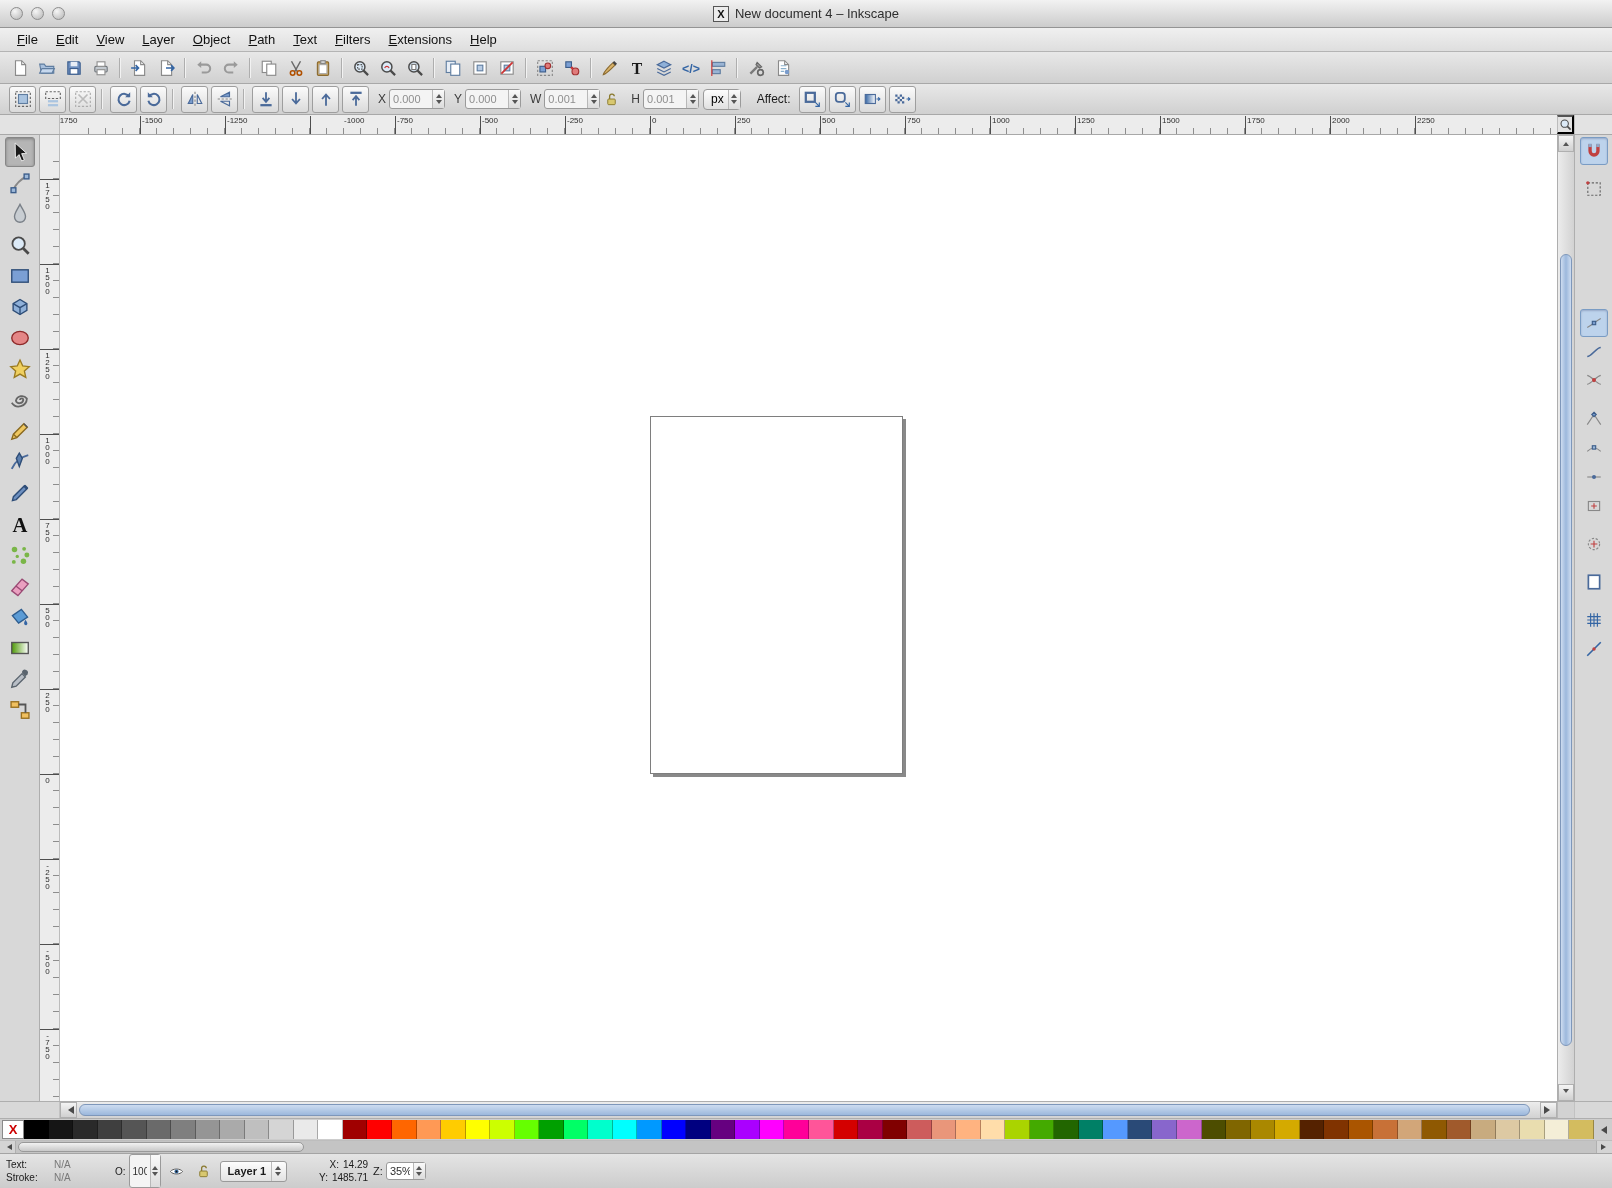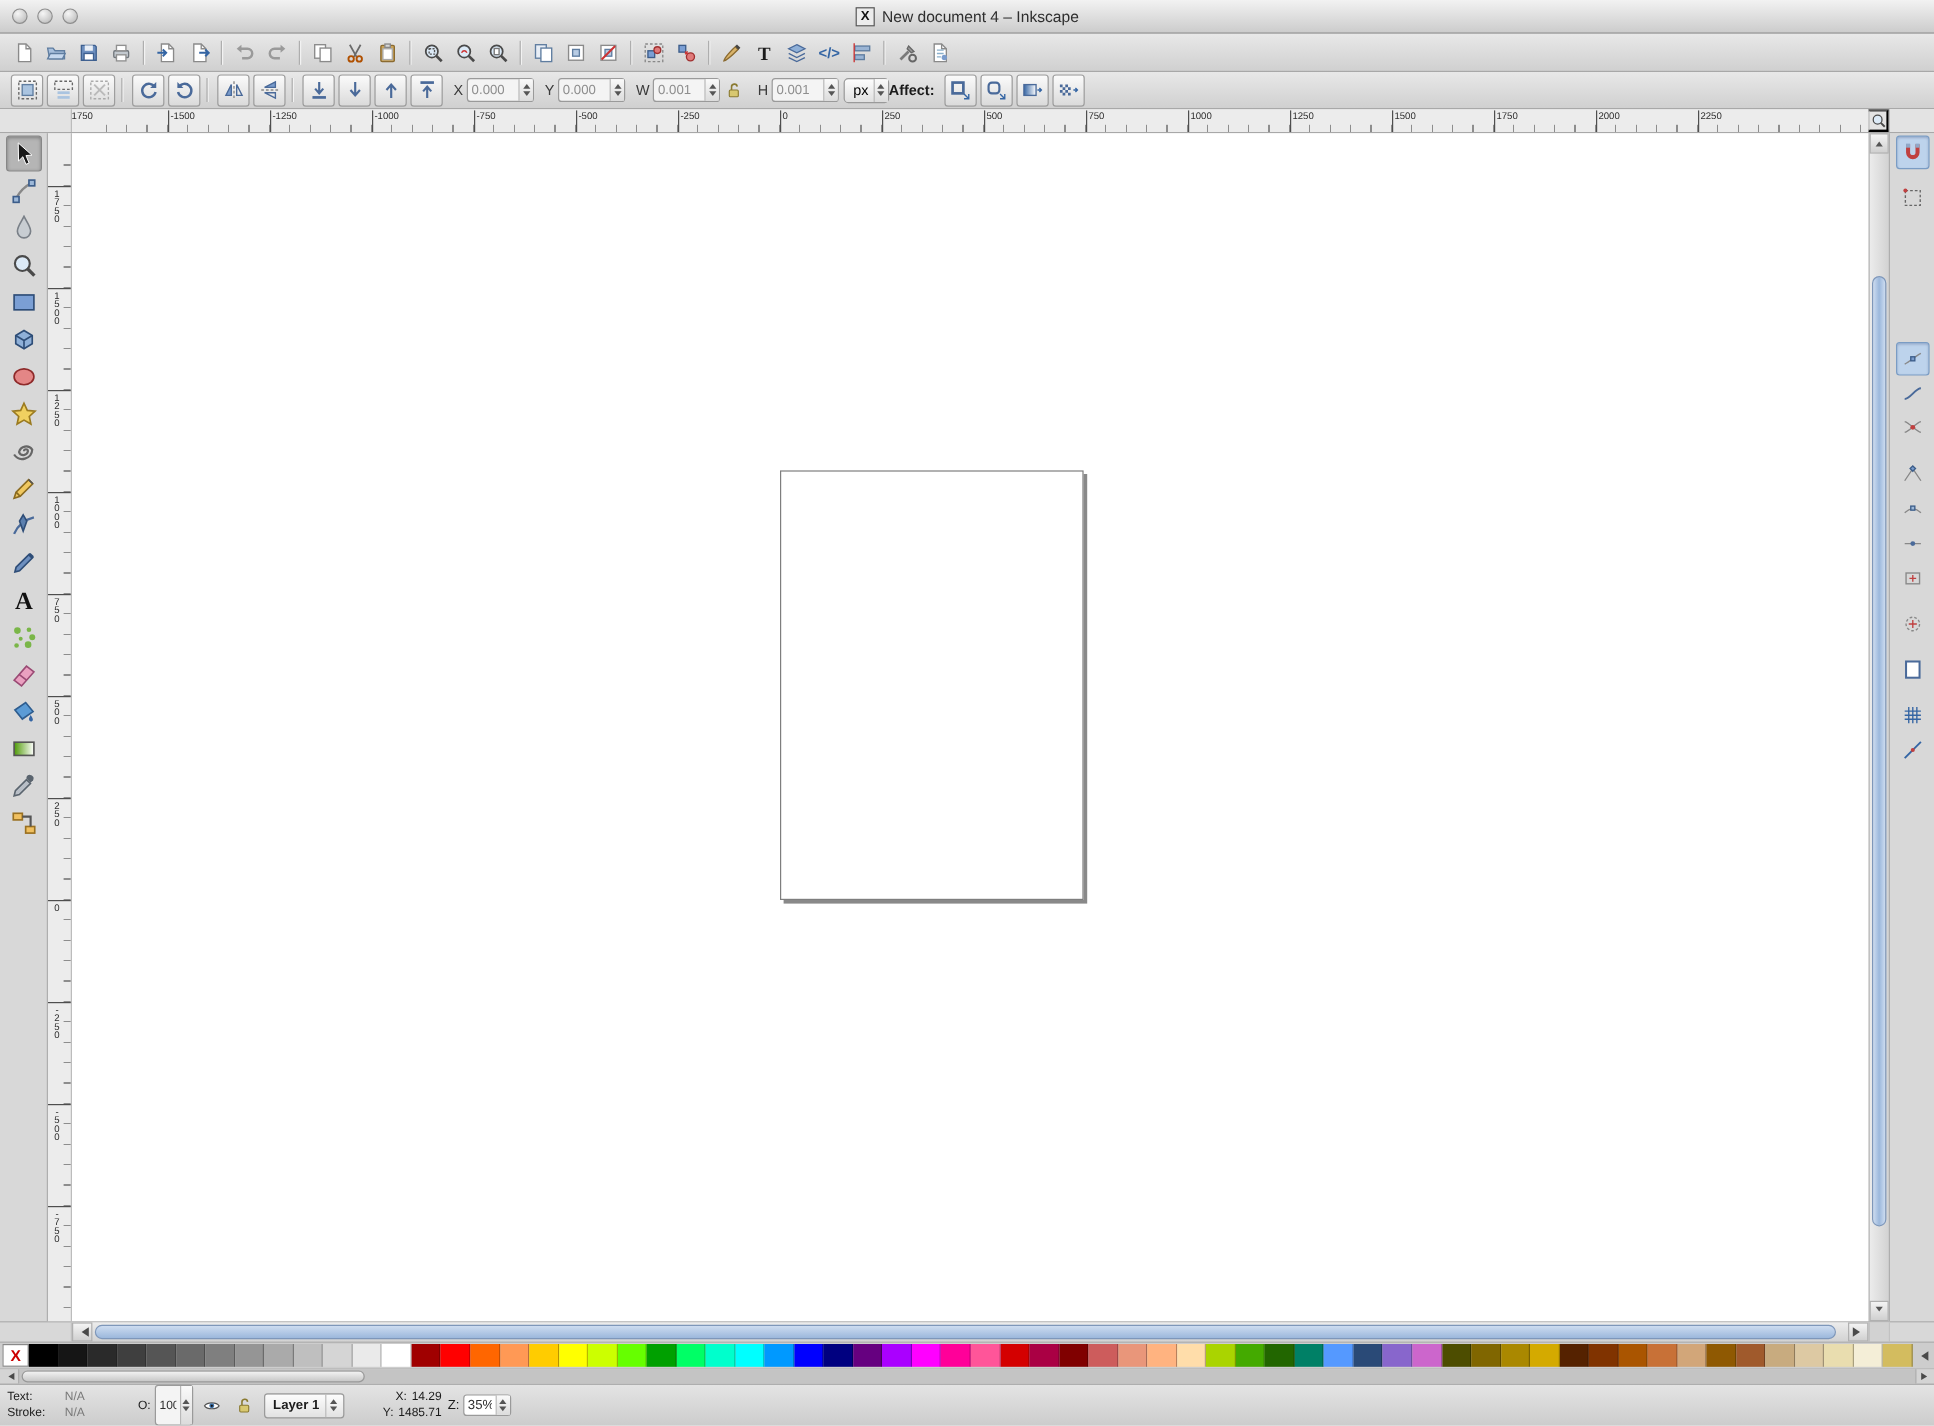--- a/index.html
+++ b/index.html
@@ -45,21 +45,21 @@
   .tri { width:0; height:0; border:3px solid transparent; display:block; }
   .tri.up { border-bottom:4px solid #555; margin-bottom:2px; }
   .tri.down { border-top:4px solid #555; }
   .tri.left { border:4px solid transparent; border-right:6px solid #4a4a4a; }
   .tri.right { border:4px solid transparent; border-left:6px solid #4a4a4a; }
   .mini-btn { width:22px; height:22px; border:1px solid transparent; background:transparent; border-radius:3px;
               display:flex; align-items:center; justify-content:center; padding:0; }
   .mini-btn svg { width:15px; height:15px; }
   .unit-combo { display:flex; align-items:center; gap:4px; background:linear-gradient(#fdfdfd,#e0e0e0);
                 border:1px solid #9a9a9a; border-radius:4px; height:21px; padding-left:7px; font-size:12px; margin-left:4px; }
-  .affect-label { margin-right:5px; font-size:12px; color:#1a1a1a;font-weight:bold; }
+  .affect-label { margin-left:16px; margin-right:5px; font-size:12px; color:#1a1a1a; }
   .toggle-row { display:flex; align-items:center; }
   .toggle-row .tb-btn { border:1px solid #9e9e9e; background:linear-gradient(#fbfbfb,#dadada); margin-left:3px; }
 
   
   .ruler-row { flex:0 0 20px; display:flex; background:#ececec; border-bottom:1px solid #a8a8a8; }
   .ruler-corner { flex:0 0 60px; background:#e3e3e3; border-right:1px solid #bcbcbc; }
   .h-ruler { flex:1; position:relative; overflow:hidden;
              background-image:repeating-linear-gradient(to right,transparent 0 16px,#8d8d8d 16px 17px);
              background-size:100% 6px; background-repeat:no-repeat; background-position:12px bottom; }
   .hr-label { position:absolute; top:1px; font-size:8px; color:#2e2e2e; white-space:nowrap; }
@@ -158,20 +158,32 @@
       <span class="tl"></span>
       <span class="tl"></span>
       <span class="tl"></span>
     </div>
     <div class="title-wrap">
       <span class="x11icon">X</span>
       <span>New document 4 – Inkscape</span>
     </div>
   </div>
 
+  <div class="menubar">
+      <div class="menu-item">File</div>
+      <div class="menu-item">Edit</div>
+      <div class="menu-item">View</div>
+      <div class="menu-item">Layer</div>
+      <div class="menu-item">Object</div>
+      <div class="menu-item">Path</div>
+      <div class="menu-item">Text</div>
+      <div class="menu-item">Filters</div>
+      <div class="menu-item">Extensions</div>
+      <div class="menu-item">Help</div>
+    </div>
 
   <div class="toolbar main">
       <button class="tb-btn">
         <span class="icon">
           <svg viewBox="0 0 16 16" xmlns="http://www.w3.org/2000/svg">
             <path d="M4 1.5h5.5L13 5v9.5H4z" fill="#fff" stroke="#8a8a8a"></path>
             <path d="M9.5 1.5V5H13" fill="none" stroke="#8a8a8a"></path>
           </svg>
         </span>
       </button>
@@ -584,21 +596,21 @@
         </button>
       </span>
   </div>
 
   <div class="ruler-row">
     <div class="ruler-corner"></div>
     <div class="h-ruler">
         <span class="hr-label" style="left: -3px;">-1750</span>
         <span class="hr-label" style="left: 82px;">-1500</span>
         <span class="hr-label" style="left: 167px;">-1250</span>
-        <span class="hr-label" style="left: 252px;">-1000</span>
+        <span class="hr-label" style="left: 252px; padding-left: 32px;">-1000</span>
         <span class="hr-label" style="left: 337px;">-750</span>
         <span class="hr-label" style="left: 422px;">-500</span>
         <span class="hr-label" style="left: 507px;">-250</span>
         <span class="hr-label" style="left: 592px;">0</span>
         <span class="hr-label" style="left: 677px;">250</span>
         <span class="hr-label" style="left: 762px;">500</span>
         <span class="hr-label" style="left: 847px;">750</span>
         <span class="hr-label" style="left: 932px;">1000</span>
         <span class="hr-label" style="left: 1017px;">1250</span>
         <span class="hr-label" style="left: 1102px;">1500</span>

